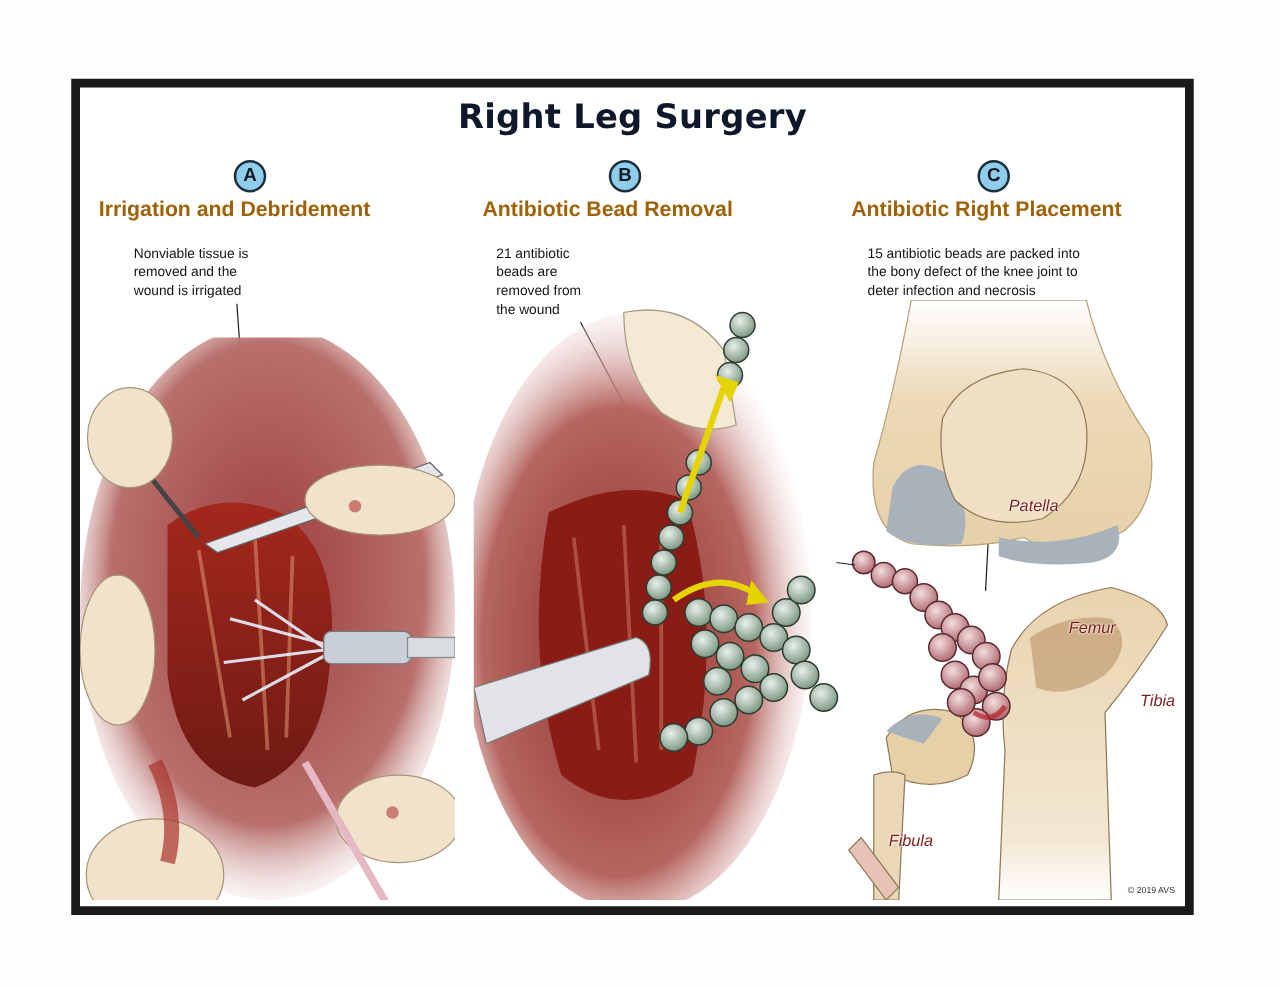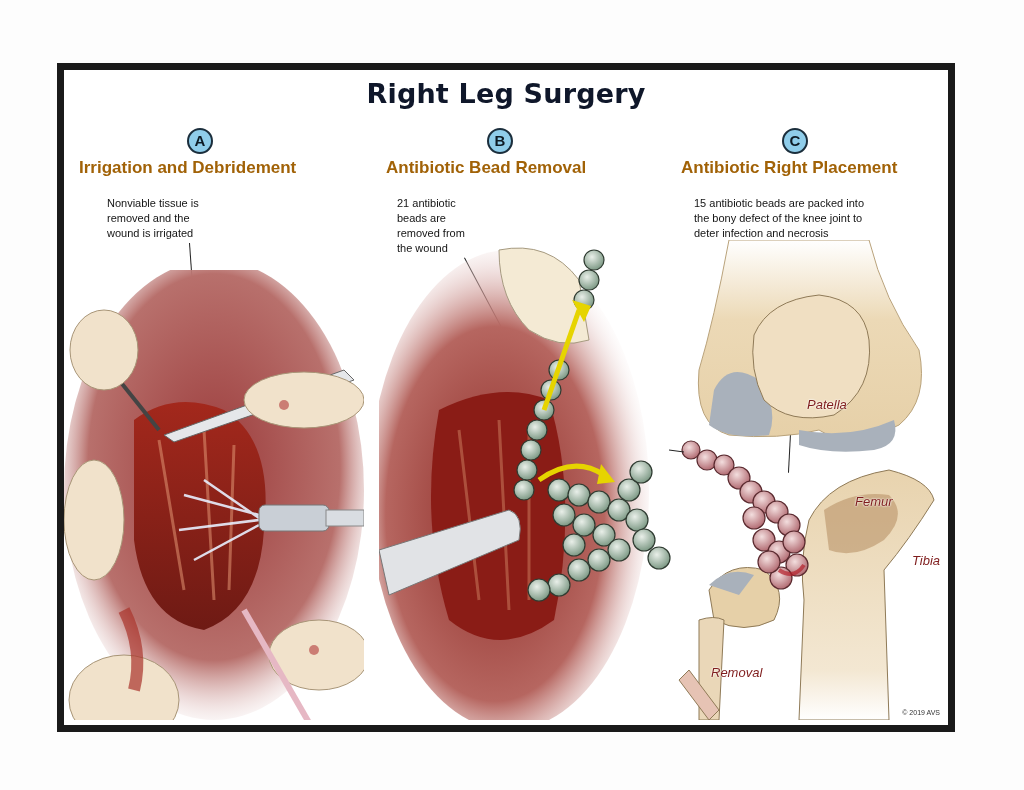--- a/index.html
+++ b/index.html
@@ -260,16 +260,16 @@
           <circle cx="112" cy="338" r="11"></circle>
           <circle cx="100" cy="322" r="11"></circle>
       </g>
       <path d="M110 330 Q125 340 135 325" stroke="#b3202a" stroke-width="4" fill="none" opacity="0.7"></path>
       <line x1="0" y1="210" x2="15" y2="212" stroke="#222" stroke-width="1"></line>
     </svg>
 
     <div class="bone-label" style="left:138px; top:277px;">Patella</div>
     <div class="bone-label" style="left:186px; top:330px;margin-top:44px;">Femur</div>
     <div class="bone-label" style="left:203px; top:433px;margin-left:40px;">Tibia</div>
-    <div class="bone-label" style="left:42px; top:545px;">Removal</div>
+    <div class="bone-label" style="left:42px; top:545px;">Fibula</div>
     <div class="copyright">© 2019 AVS</div>
   </div>
 </div>
 
 </body></html>

